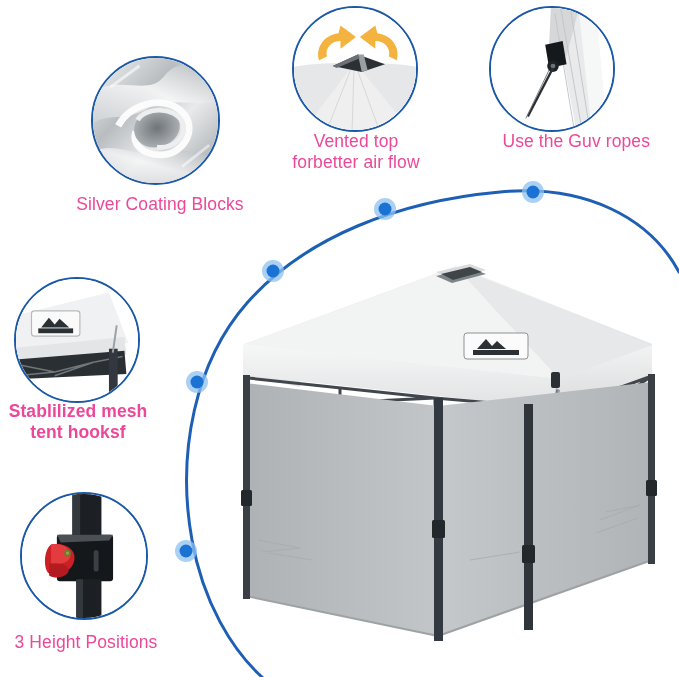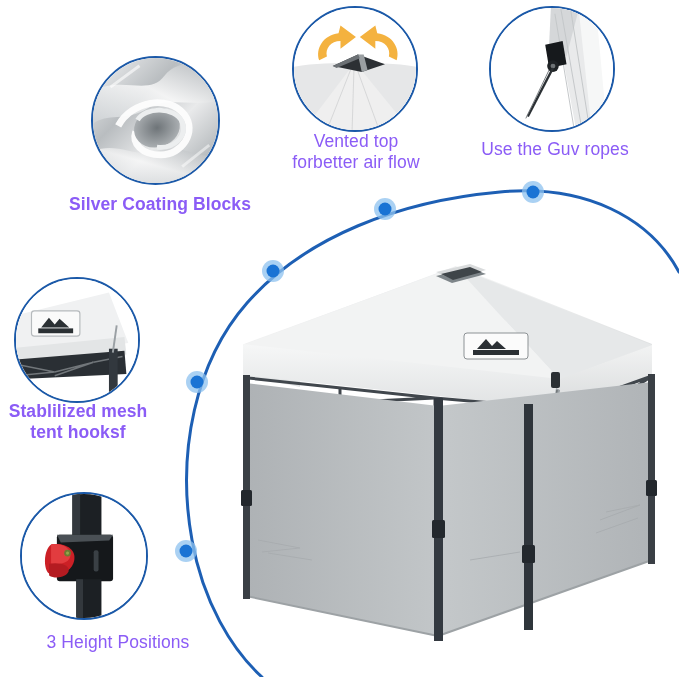--- a/index.html
+++ b/index.html
@@ -20,21 +20,21 @@
   .feature-circle {
     position: absolute;
     border-radius: 50%;
     border: 2px solid #1b59a8;
     overflow: hidden;
     background: #ffffff;
     box-sizing: border-box;
   }
   .feature-label {
     position: absolute;
-    color: #8b5cf6;
+    color: #ec4899;
     font-size: 17.5px;
     line-height: 21px;
     letter-spacing: 0.1px;
     text-align: center;
     white-space: pre-line;
   }
   .arc-svg, .tent-svg {
     position: absolute;
     left: 0;
     top: 0;
@@ -206,21 +206,21 @@
       <rect width="129" height="129" fill="url(#silk1)"></rect>
       <path d="M 0 34 C 30 18 58 40 74 18 C 88 0 120 6 129 0 L 129 44 C 100 50 76 40 56 52 C 34 66 14 56 0 68 Z" fill="url(#silk2)" opacity="0.85"></path>
       <path d="M 0 96 C 26 86 44 104 66 96 C 92 86 110 108 129 98 L 129 129 L 0 129 Z" fill="url(#silk2)" opacity="0.7"></path>
       <path d="M 26 70 C 40 44 78 38 94 58 C 108 76 92 100 70 100 C 50 100 40 88 44 76" fill="none" stroke="#fdfdfd" stroke-width="7" opacity="0.95"></path>
       <ellipse cx="66" cy="72" rx="24" ry="20" fill="url(#silkHole)" transform="rotate(-18 66 72)"></ellipse>
       <path d="M 46 64 C 54 50 84 50 92 66 C 98 80 84 94 66 92" fill="none" stroke="#eceeef" stroke-width="5"></path>
       <path d="M 18 30 L 48 8" stroke="#ffffff" stroke-width="3" opacity="0.6"></path>
       <path d="M 92 112 L 120 90" stroke="#ffffff" stroke-width="3" opacity="0.5"></path>
     </svg>
   </div>
-  <div class="feature-label" style="left:40px; top:194px; width:240px;font-weight:bold;">Silver Coating Blocks</div>
+  <div class="feature-label" style="left:40px; top:194px; width:240px;">Silver Coating Blocks</div>
 
   <div class="feature-circle" style="left:292px; top:6px; width:126px; height:126px;">
     <svg class="cmask" viewBox="0 0 126 126">
       <rect width="126" height="126" fill="#ffffff"></rect>
 
       <path d="M -6 62 C 18 56 40 58 63 56 C 86 58 108 56 132 62 L 132 126 L -6 126 Z" fill="#e6e7e8"></path>
       <path d="M 63 56 L 10 126 L 120 126 Z" fill="#efefef"></path>
       <g stroke="#d2d3d4" stroke-width="1" fill="none" opacity="0.9">
         <path d="M 60 60 L 34 126"></path>
         <path d="M 64 60 L 88 126"></path>
@@ -256,21 +256,21 @@
       </g>
 
       <path d="M 56 38 L 74 34 L 78 58 L 60 62 Z" fill="#16191c"></path>
       <circle cx="64" cy="60" r="6" fill="#1e2225"></circle>
       <circle cx="64" cy="60" r="2.5" fill="#6d7275"></circle>
 
       <path d="M 64 62 L 38 112" stroke="#2b3034" stroke-width="2.5" fill="none"></path>
       <path d="M 60 64 L 36 114" stroke="#74797d" stroke-width="1" fill="none"></path>
     </svg>
   </div>
-  <div class="feature-label" style="left:460px; top:139px; width:190px;">Use the Guv ropes</div>
+  <div class="feature-label" style="left:460px; top:131px; width:190px;text-align:right;">Use the Guv ropes</div>
 
   <div class="feature-circle" style="left:14px; top:277px; width:126px; height:126px;">
     <svg class="cmask" viewBox="0 0 126 126">
       <rect width="126" height="126" fill="#ffffff"></rect>
 
       <path d="M -10 40 L 96 14 L 116 66 L -10 82 Z" fill="#f0f1f2"></path>
       <path d="M -10 72 L 112 60 L 114 78 L -10 90 Z" fill="#e3e5e6"></path>
 
       <g>
         <rect x="16" y="33" width="50" height="26" rx="3" fill="#fafafa" stroke="#b6babd" stroke-width="1.2"></rect>
@@ -309,15 +309,15 @@
         <path d="M 30 52 C 40 50 50 55 50 63 C 50 70 40 74 30 72 Z" fill="#e23c3f"></path>
         <path d="M 28 72 C 40 70 50 74 48 80 C 46 86 34 88 28 84 Z" fill="#b41b21"></path>
         <circle cx="47" cy="61" r="3.5" fill="#6e7a32"></circle>
         <circle cx="47" cy="61" r="1.6" fill="#97a64a"></circle>
       </g>
 
       <rect x="56" y="88" width="26" height="52" fill="#1c2024"></rect>
       <rect x="56" y="88" width="7" height="52" fill="#33383d"></rect>
     </svg>
   </div>
-  <div class="feature-label" style="left:0px; top:632px; width:172px;margin-left:32px;">3 Height Positions</div>
+  <div class="feature-label" style="left:0px; top:632px; width:172px;">3 Height Positions</div>
 
 </div>
 
 </body></html>

